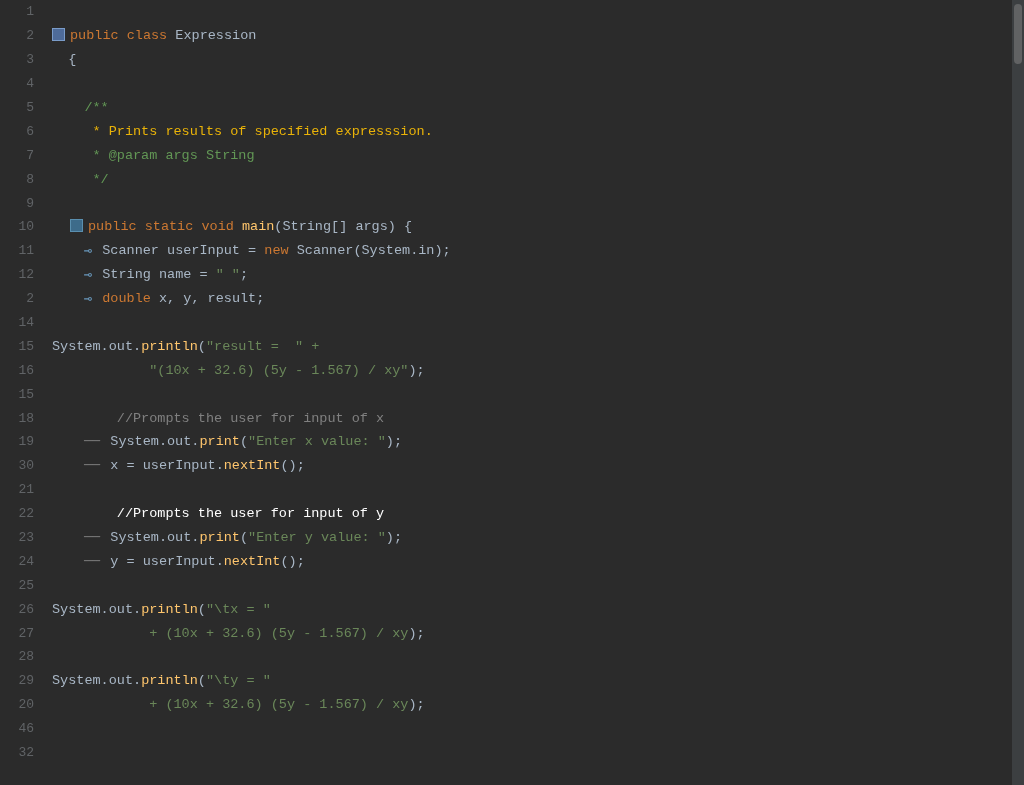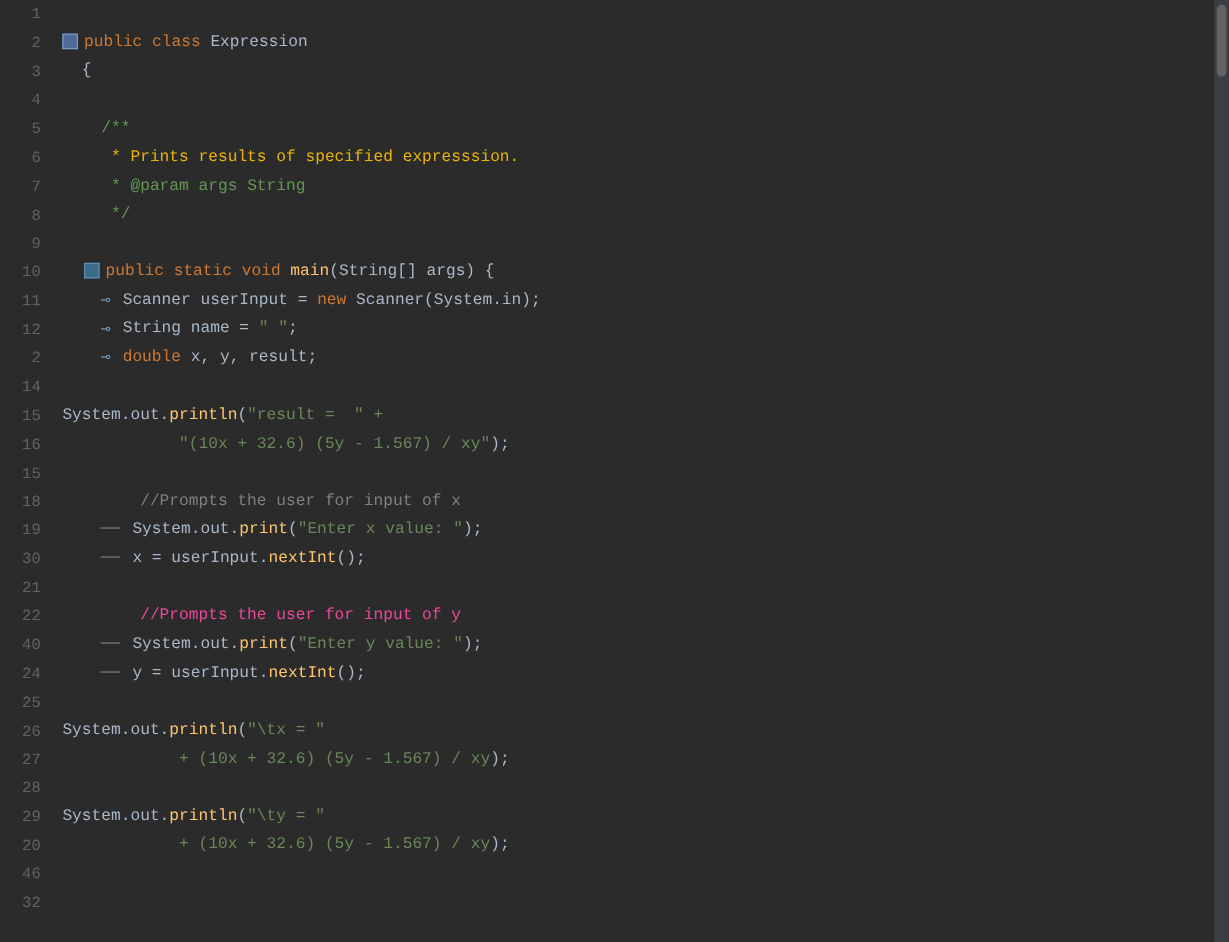--- a/index.html
+++ b/index.html
@@ -94,21 +94,21 @@
       <div class="line-number">2</div>
       <div class="line-number">14</div>
       <div class="line-number">15</div>
       <div class="line-number">16</div>
       <div class="line-number">15</div>
       <div class="line-number">18</div>
       <div class="line-number">19</div>
       <div class="line-number">30</div>
       <div class="line-number">21</div>
       <div class="line-number">22</div>
-      <div class="line-number">40</div>
+      <div class="line-number">23</div>
       <div class="line-number">24</div>
       <div class="line-number">25</div>
       <div class="line-number">26</div>
       <div class="line-number">27</div>
       <div class="line-number">28</div>
       <div class="line-number">29</div>
       <div class="line-number">20</div>
       <div class="line-number">46</div>
       <div class="line-number">32</div>
     </div>
@@ -127,21 +127,21 @@
       <div class="code-line"><span style="color: rgb(104, 151, 187); margin-right: 2px; margin-left: 32px;">⊸ </span><span style="color: rgb(169, 183, 198);">String </span><span style="color: rgb(169, 183, 198);">name</span><span style="color: rgb(169, 183, 198);"> = </span><span style="color: rgb(106, 135, 89);">" "</span><span style="color: rgb(169, 183, 198);">;</span></div>
       <div class="code-line"><span style="color: rgb(104, 151, 187); margin-right: 2px; margin-left: 32px;">⊸ </span><span style="color: rgb(204, 120, 50);">double </span><span style="color: rgb(169, 183, 198);">x</span><span style="color: rgb(169, 183, 198);">, </span><span style="color: rgb(169, 183, 198);">y</span><span style="color: rgb(169, 183, 198);">, </span><span style="color: rgb(169, 183, 198);">result</span><span style="color: rgb(169, 183, 198);">;</span></div>
       <div class="code-line"><span></span></div>
       <div class="code-line"><span></span><span style="color: rgb(169, 183, 198);">System</span><span style="color: rgb(169, 183, 198);">.out.</span><span style="color: rgb(255, 198, 109);">println</span><span style="color: rgb(169, 183, 198);">(</span><span style="color: rgb(106, 135, 89);">"result =  " +</span></div>
       <div class="code-line"><span></span><span style="color: rgb(106, 135, 89);">            "(10x + 32.6) (5y - 1.567) / xy"</span><span style="color: rgb(169, 183, 198);">);</span></div>
       <div class="code-line"><span></span></div>
       <div class="code-line"><span></span><span style="color: rgb(128, 128, 128);">        //Prompts the user for input of x</span></div>
       <div class="code-line"><span style="color: rgb(128, 128, 128); margin-right: 2px; margin-left: 32px;">── </span><span style="color: rgb(169, 183, 198);">System</span><span style="color: rgb(169, 183, 198);">.out.</span><span style="color: rgb(255, 198, 109);">print</span><span style="color: rgb(169, 183, 198);">(</span><span style="color: rgb(106, 135, 89);">"Enter x value: "</span><span style="color: rgb(169, 183, 198);">);</span></div>
       <div class="code-line"><span style="color: rgb(128, 128, 128); margin-right: 2px; margin-left: 32px;">── </span><span style="color: rgb(169, 183, 198);">x</span><span style="color: rgb(169, 183, 198);"> = userInput.</span><span style="color: rgb(255, 198, 109);">nextInt</span><span style="color: rgb(169, 183, 198);">();</span></div>
       <div class="code-line"><span></span></div>
-      <div class="code-line"><span></span><span style="color: #ec4899;">        //Prompts the user for input of y</span></div>
+      <div class="code-line"><span></span><span style="color: #ffffff;">        //Prompts the user for input of y</span></div>
       <div class="code-line"><span style="color: rgb(128, 128, 128); margin-right: 2px; margin-left: 32px;">── </span><span style="color: rgb(169, 183, 198);">System</span><span style="color: rgb(169, 183, 198);">.out.</span><span style="color: rgb(255, 198, 109);">print</span><span style="color: rgb(169, 183, 198);">(</span><span style="color: rgb(106, 135, 89);">"Enter y value: "</span><span style="color: rgb(169, 183, 198);">);</span></div>
       <div class="code-line"><span style="color: rgb(128, 128, 128); margin-right: 2px; margin-left: 32px;">── </span><span style="color: rgb(169, 183, 198);">y</span><span style="color: rgb(169, 183, 198);"> = userInput.</span><span style="color: rgb(255, 198, 109);">nextInt</span><span style="color: rgb(169, 183, 198);">();</span></div>
       <div class="code-line"><span></span></div>
       <div class="code-line"><span></span><span style="color: rgb(169, 183, 198);">System</span><span style="color: rgb(169, 183, 198);">.out.</span><span style="color: rgb(255, 198, 109);">println</span><span style="color: rgb(169, 183, 198);">(</span><span style="color: rgb(106, 135, 89);">"\tx = "</span></div>
       <div class="code-line"><span></span><span style="color: rgb(106, 135, 89);">            + (10x + 32.6) (5y - 1.567) / xy</span><span style="color: rgb(169, 183, 198);">);</span></div>
       <div class="code-line"><span></span></div>
       <div class="code-line"><span></span><span style="color: rgb(169, 183, 198);">System</span><span style="color: rgb(169, 183, 198);">.out.</span><span style="color: rgb(255, 198, 109);">println</span><span style="color: rgb(169, 183, 198);">(</span><span style="color: rgb(106, 135, 89);">"\ty = "</span></div>
       <div class="code-line"><span></span><span style="color: rgb(106, 135, 89);">            + (10x + 32.6) (5y - 1.567) / xy</span><span style="color: rgb(169, 183, 198);">);</span></div>
       <div class="code-line"><span></span></div>
     </div>

